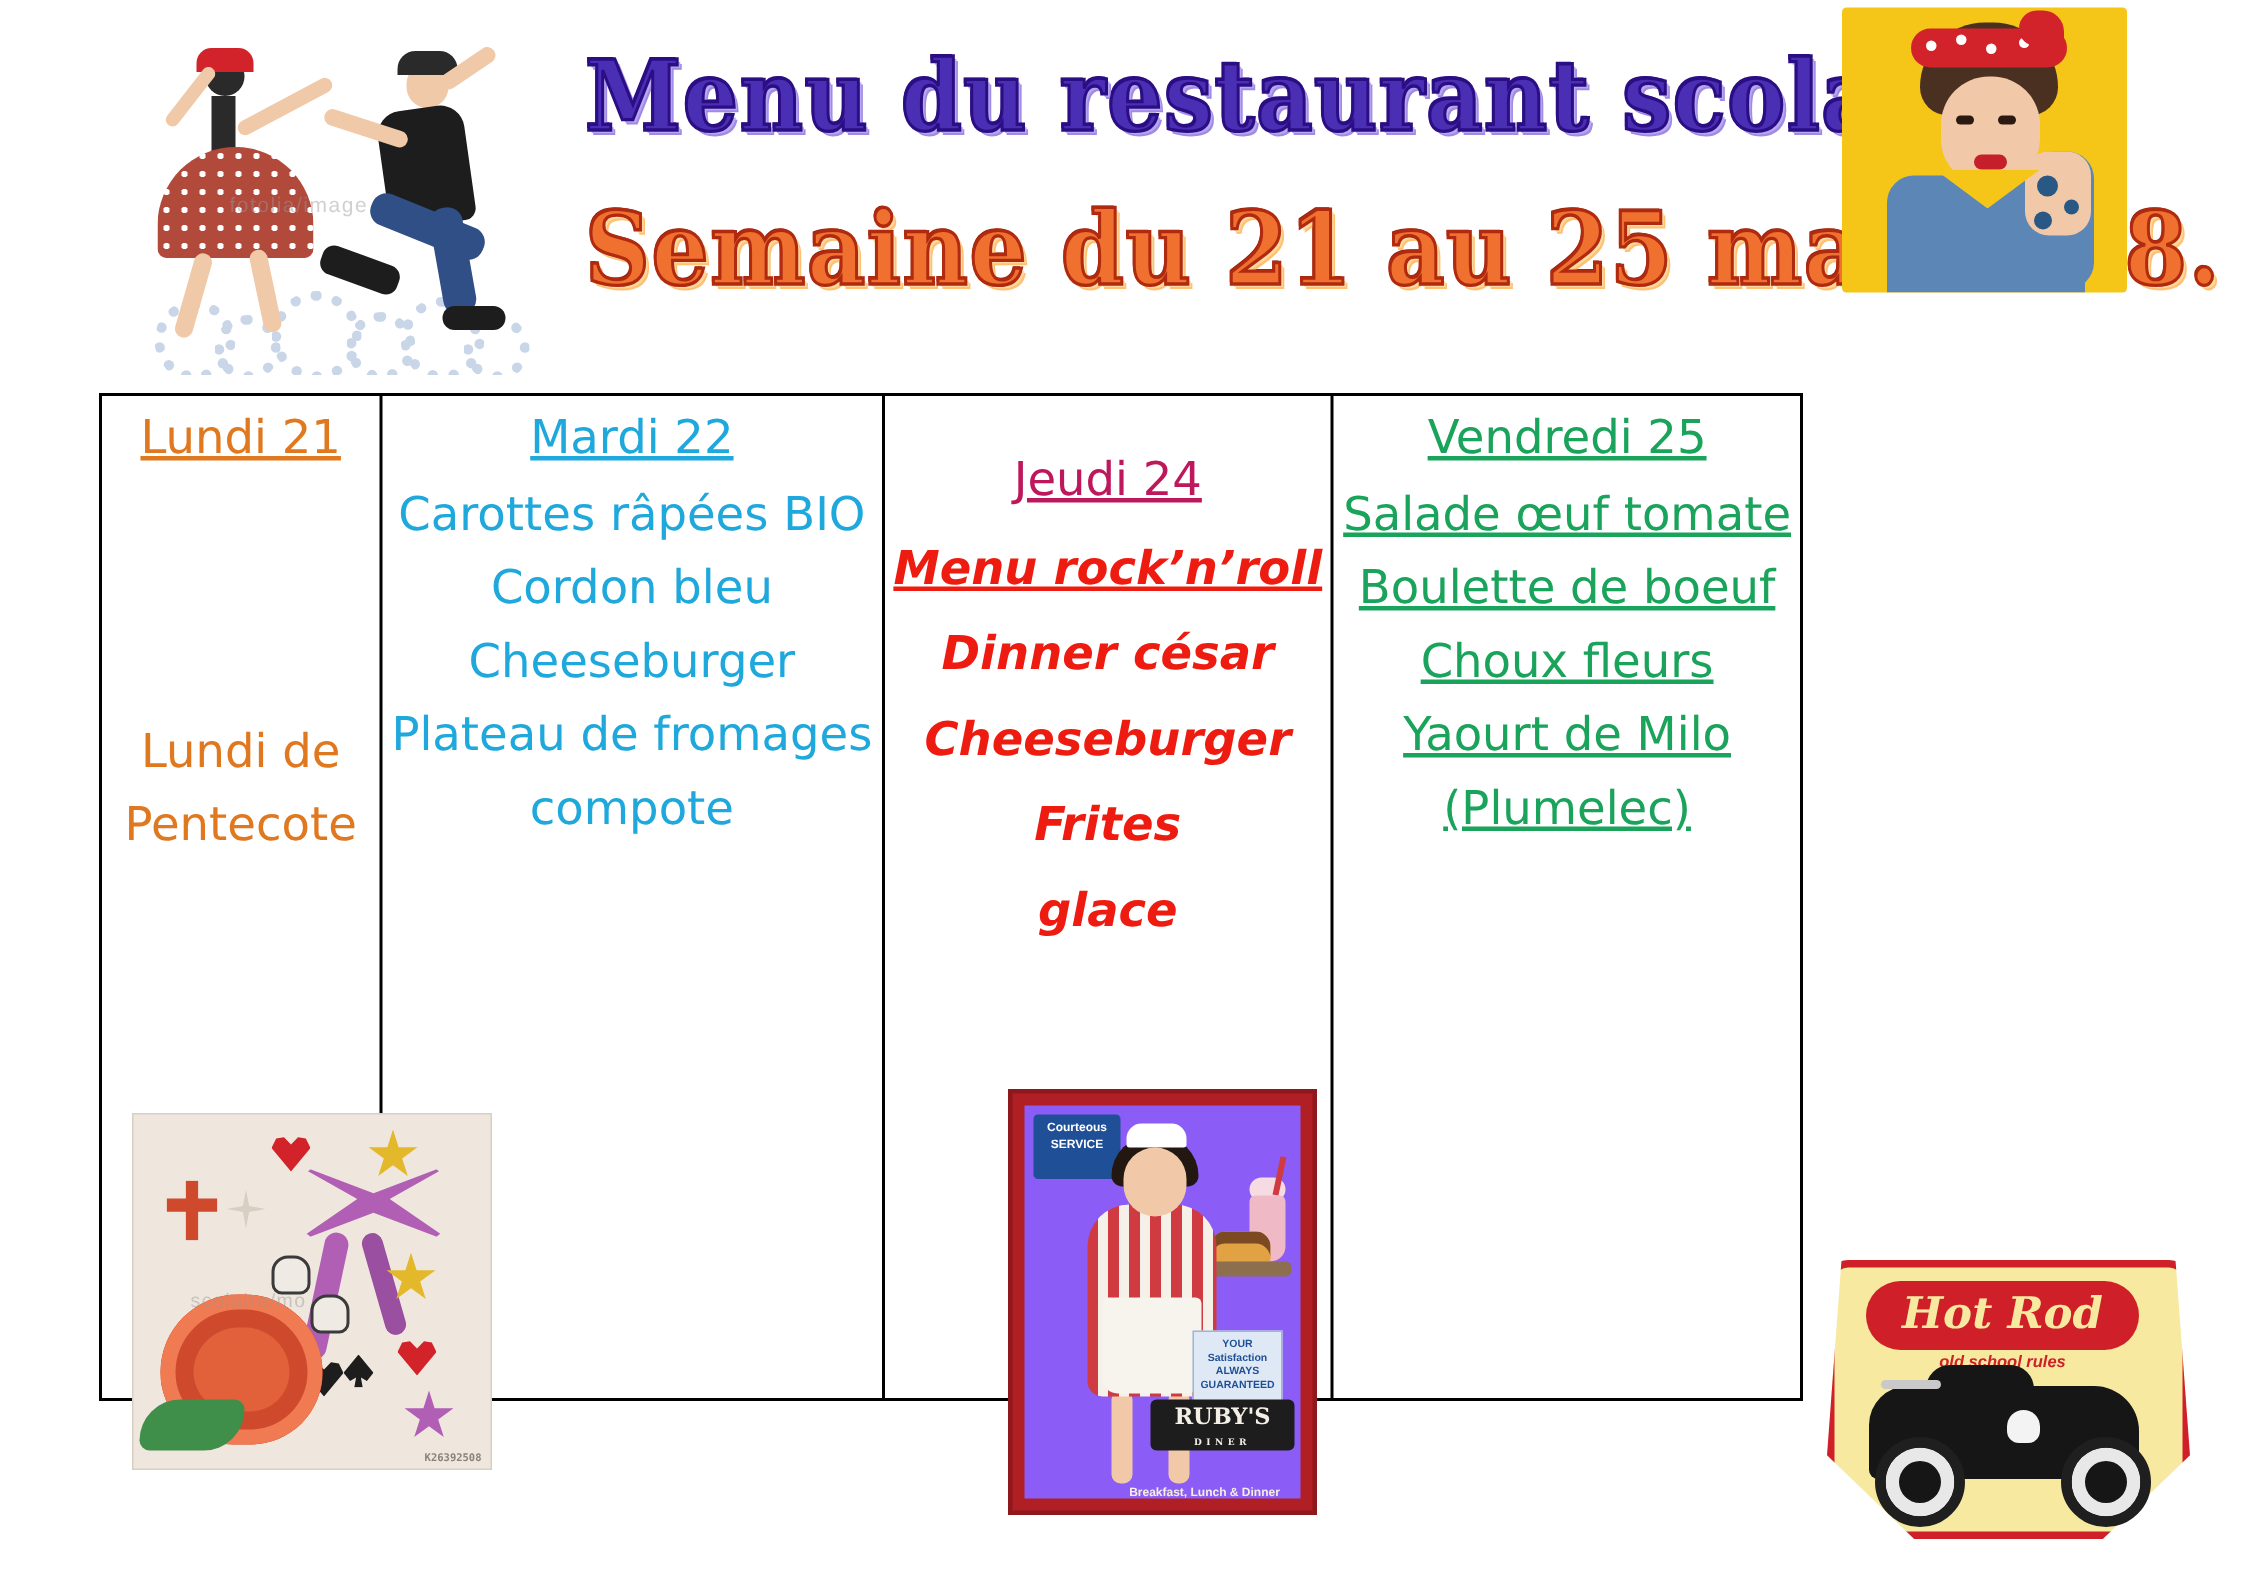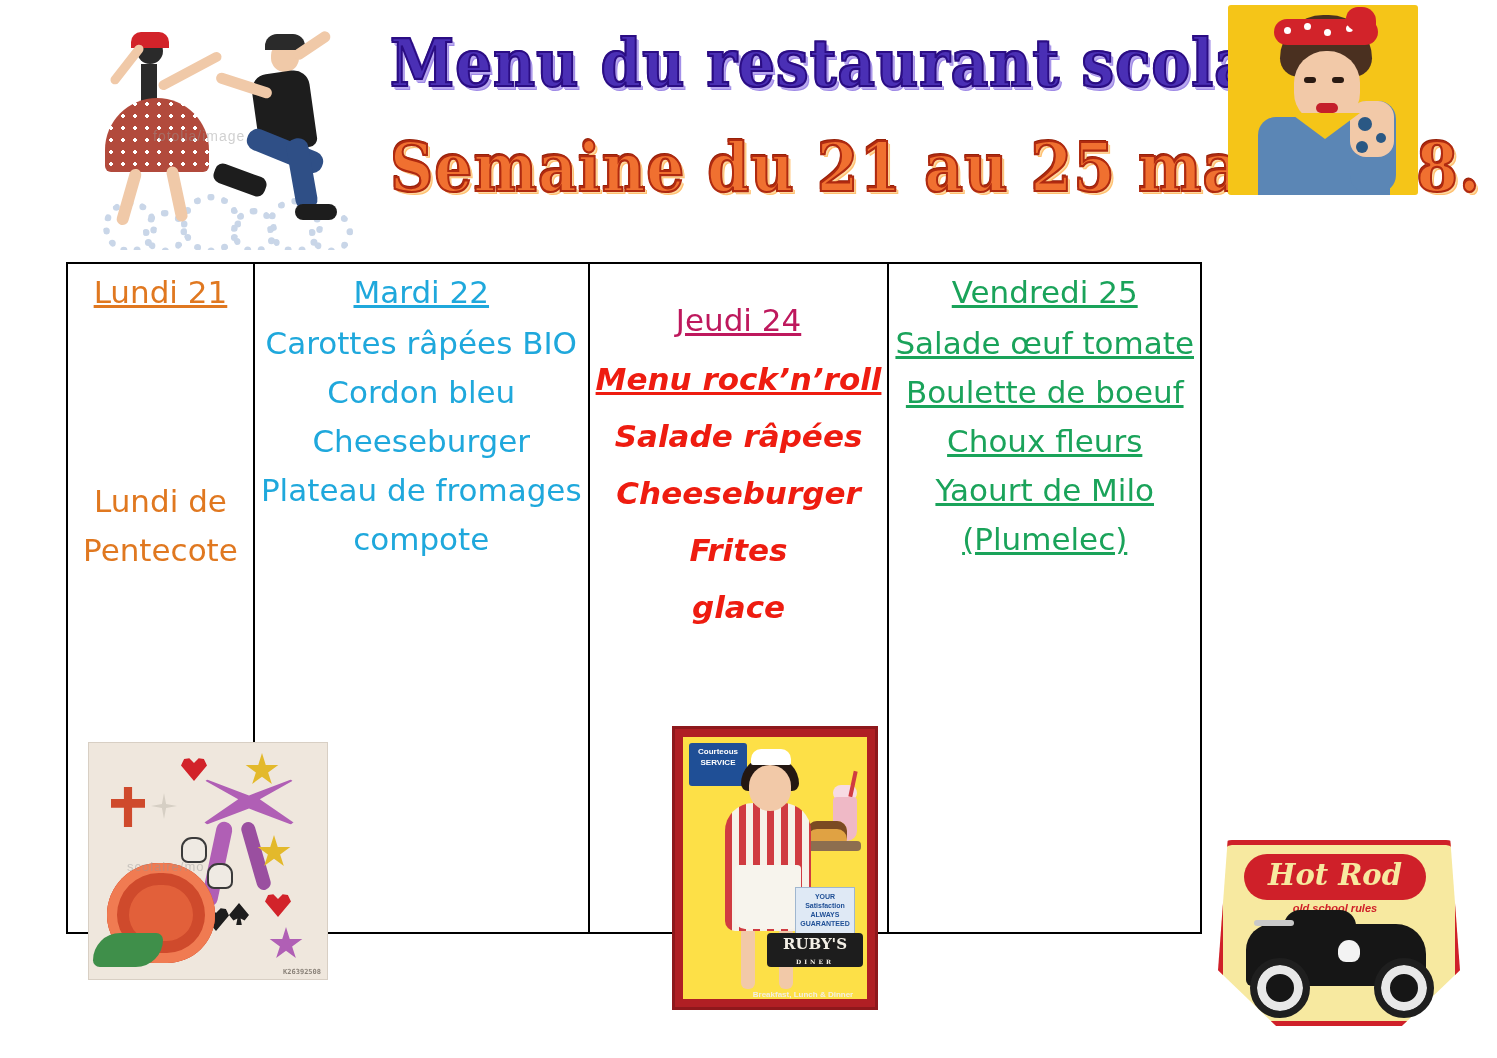--- a/index.html
+++ b/index.html
@@ -115,21 +115,21 @@
   .tt-sparkle { position: absolute; width: 26px; height: 26px; background: #efe7dd; clip-path: polygon(50% 0,58% 42%,100% 50%,58% 58%,50% 100%,42% 58%,0 50%,42% 42%); box-shadow: 0 0 0 1px transparent; }
   .tt-spade { position: absolute; width: 20px; height: 22px; background: #1d1d1d; clip-path: polygon(50% 0, 100% 55%, 78% 80%, 58% 70%, 64% 100%, 36% 100%, 42% 70%, 22% 80%, 0 55%); }
   .tt-code { position: absolute; right: 6px; bottom: 3px; font-size: 7px; color: #8a8279; font-family: "DejaVu Sans Mono", monospace; font-weight: bold; }
 
   
   #art-diner {
     left: 672px; top: 726px; width: 200px; height: 278px;
     background: #b01f24;
     border: 3px solid #8e181c;
   }
-  .dn-inner { position: absolute; left: 8px; top: 8px; right: 8px; bottom: 8px; background: #fde047; }
+  .dn-inner { position: absolute; left: 8px; top: 8px; right: 8px; bottom: 8px; background: #8b5cf6; }
   .dn-badge { position: absolute; left: 6px; top: 6px; width: 58px; height: 40px; background: #1f4f96; color: #fff; font-size: 8px; font-weight: bold; text-align: center; line-height: 11px; border-radius: 3px; padding-top: 3px; }
   .dn-dress { position: absolute; left: 42px; top: 66px; width: 86px; height: 128px;
     background: repeating-linear-gradient(90deg,#d03b41 0 7px,#f6f1e8 7px 14px);
     border-radius: 28px 28px 10px 10px; }
   .dn-apron { position: absolute; left: 52px; top: 128px; width: 66px; height: 64px; background: #f7f4ed; border-radius: 4px 4px 10px 10px; }
   .dn-head { position: absolute; left: 66px; top: 28px; width: 42px; height: 46px; background: #f2c9a8; border-radius: 21px; }
   .dn-hair { position: absolute; left: 58px; top: 20px; width: 58px; height: 34px; background: #231712; border-radius: 30px 30px 8px 8px; }
   .dn-cap { position: absolute; left: 68px; top: 12px; width: 40px; height: 16px; background: #fff; border-radius: 10px 10px 2px 2px; }
   .dn-legs { position: absolute; left: 58px; top: 190px; width: 14px; height: 62px; background: #f2c9a8; border-radius: 6px; }
   .dn-legs2 { position: absolute; left: 96px; top: 190px; width: 14px; height: 62px; background: #f2c9a8; border-radius: 6px; }
@@ -290,21 +290,21 @@
     <div class="dish">Carottes râpées BIO</div>
     <div class="dish">Cordon bleu</div>
     <div class="dish">Cheeseburger</div>
     <div class="dish">Plateau de fromages</div>
     <div class="dish">compote</div>
   </div>
 
   <div class="day-col col-thu">
     <div class="day-header">Jeudi 24</div>
     <div class="dish heading">Menu  rock’n’roll</div>
-    <div class="dish">Salade  râpées</div>
+    <div class="dish">Dinner  césar</div>
     <div class="dish">Cheeseburger</div>
     <div class="dish">Frites</div>
     <div class="dish">glace</div>
   </div>
 
   <div class="day-col col-fri">
     <div class="day-header">Vendredi 25</div>
     <div class="dish">Salade œuf tomate</div>
     <div class="dish">Boulette de boeuf</div>
     <div class="dish">Choux fleurs</div>

